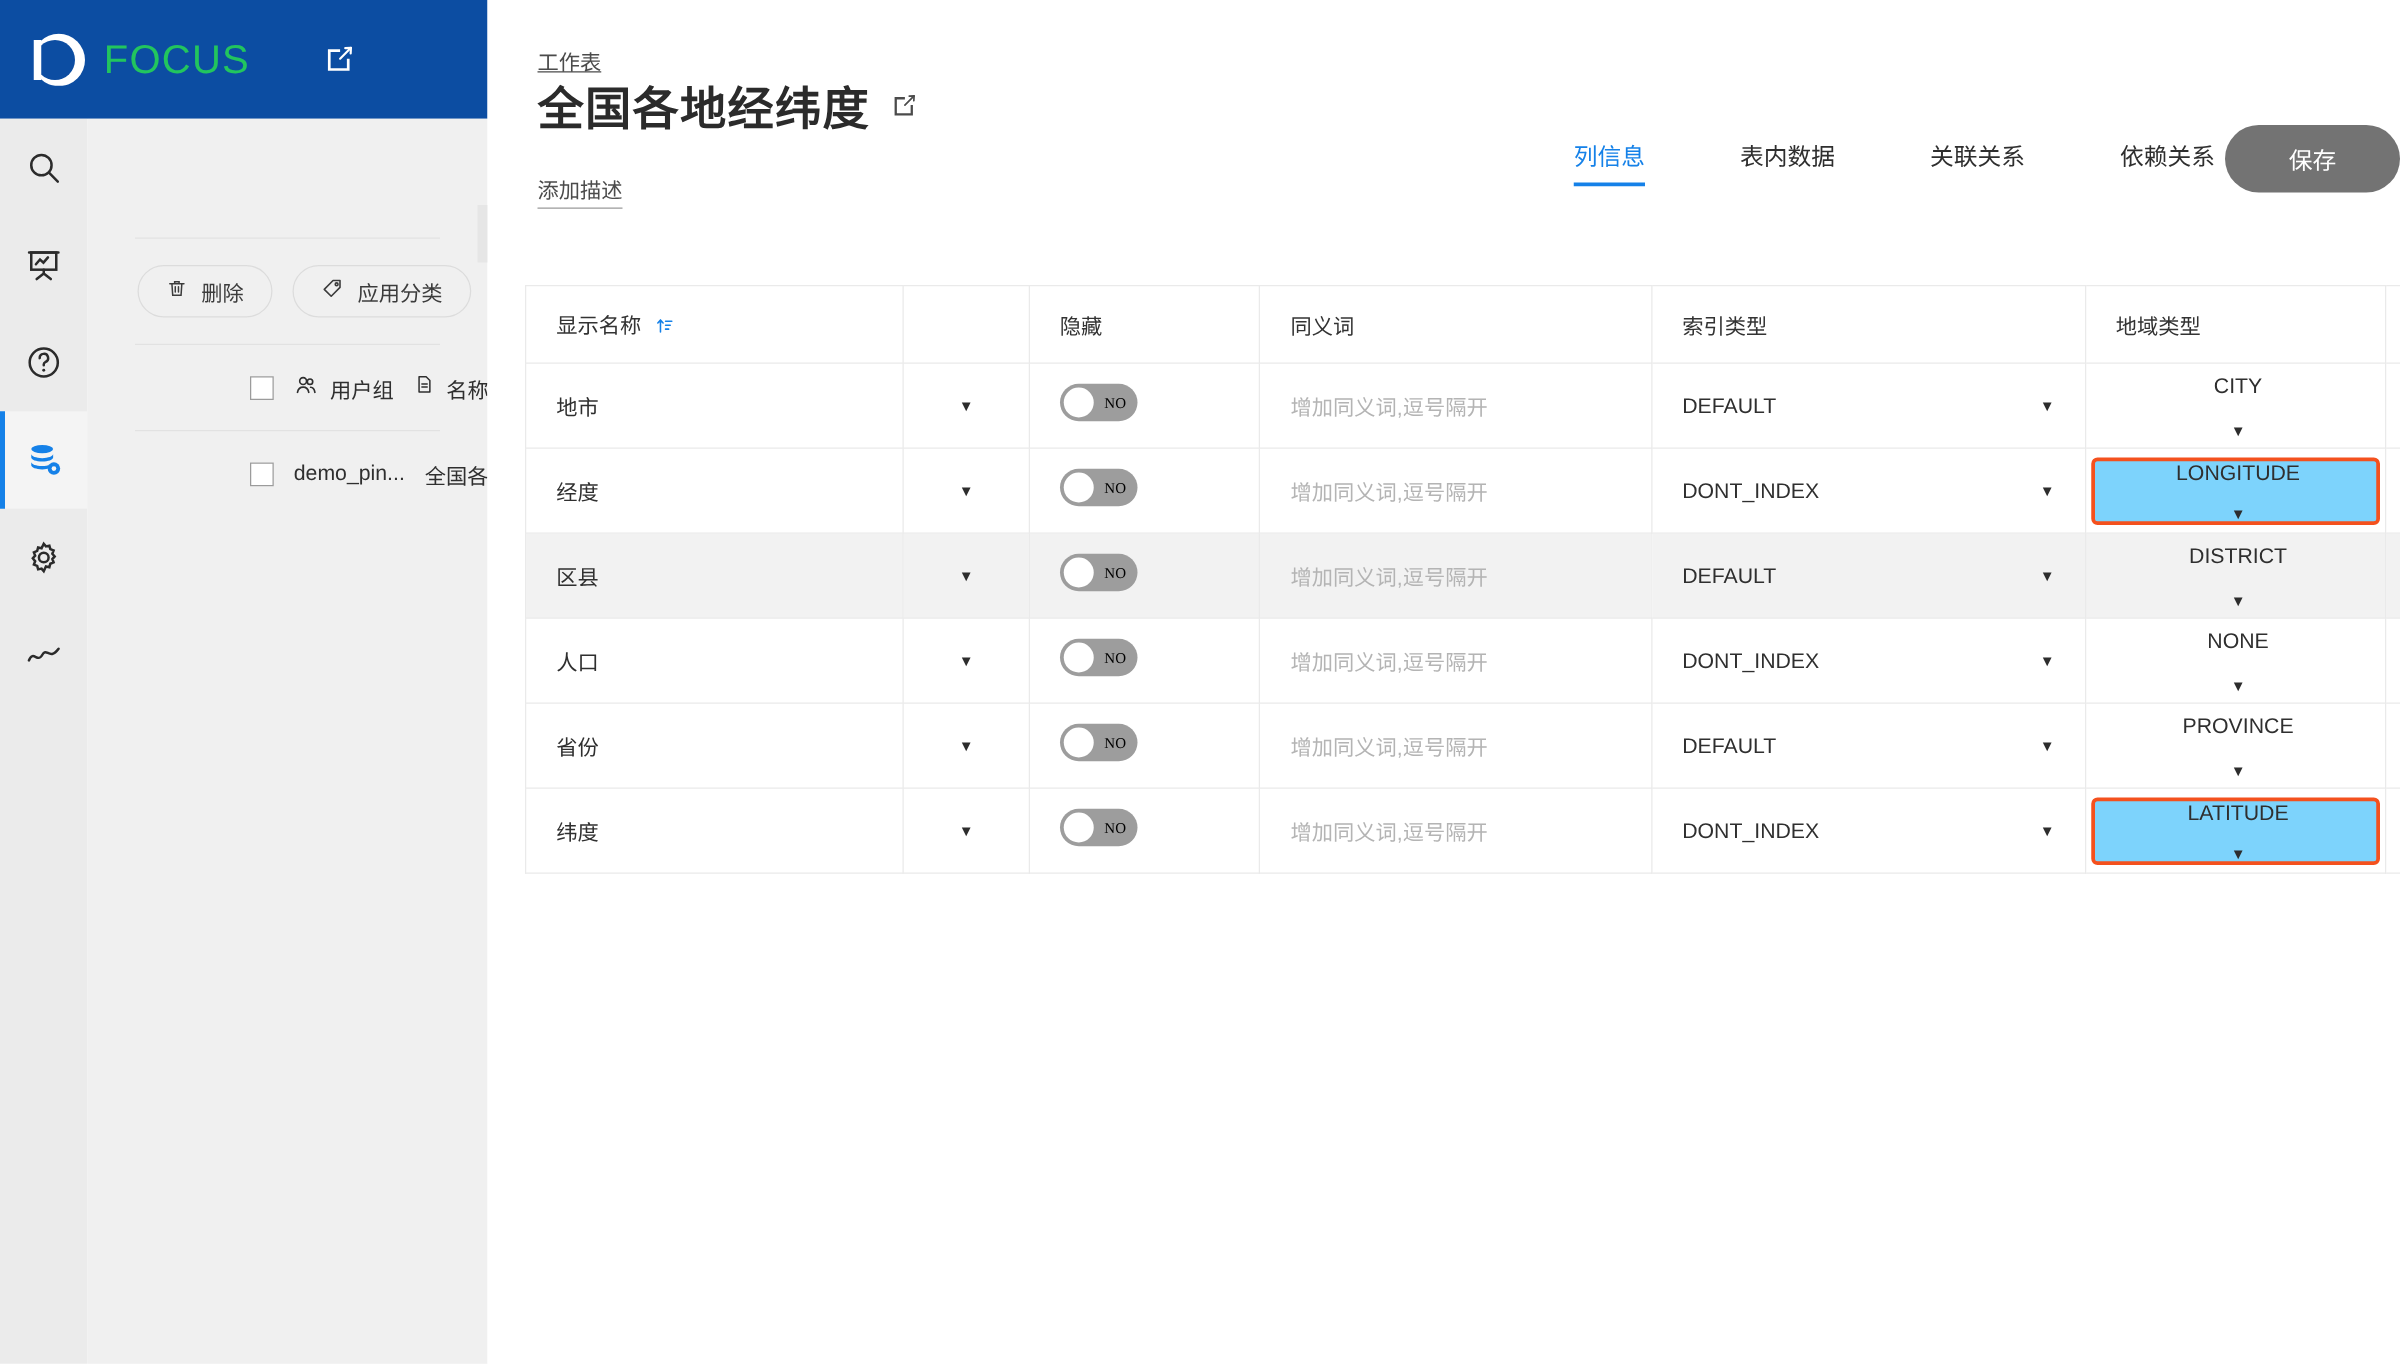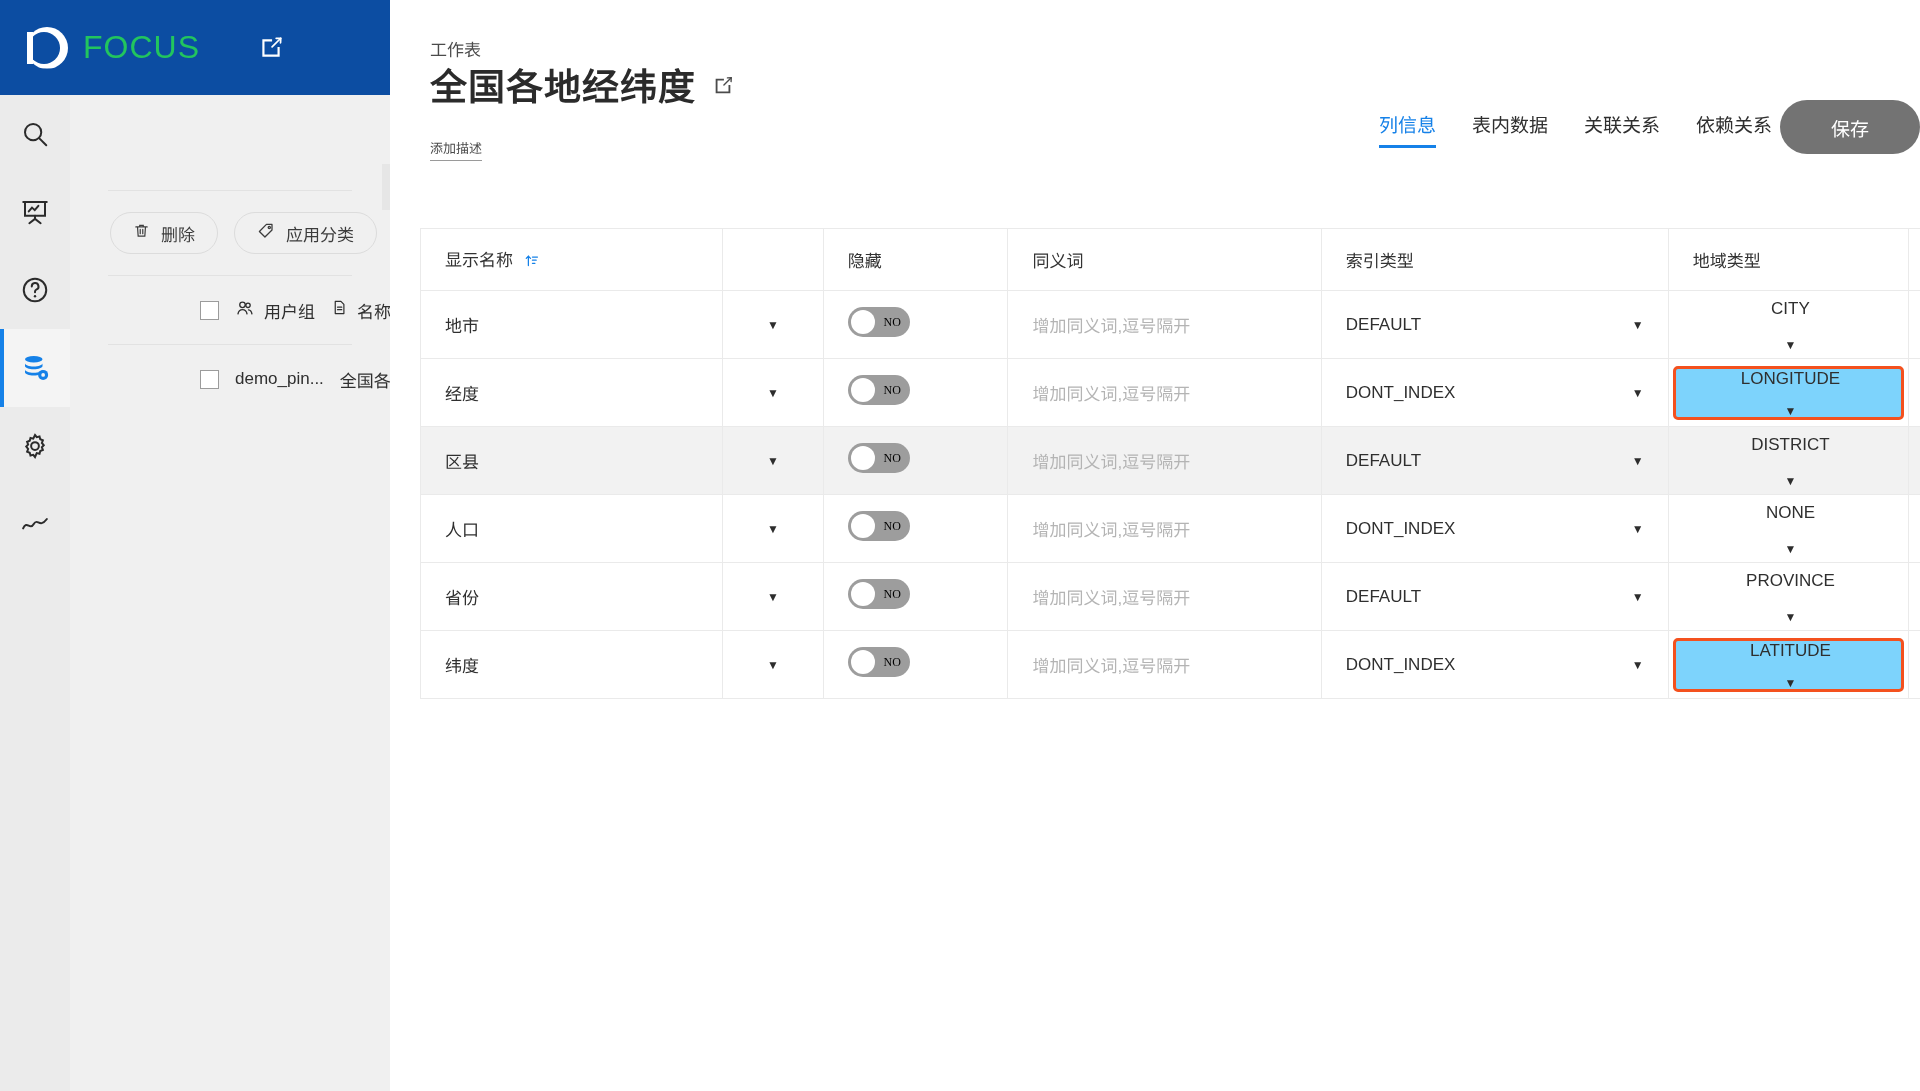--- a/index.html
+++ b/index.html
@@ -108,40 +108,40 @@
   }
 
   
   #main {
     position: absolute; left: 390px; top: 0;
     width: 1530px; height: 1091px;
     background: #ffffff;
   }
   #crumb {
     position: absolute; left: 40px; top: 36px;
-    font-size: 17px; color: #4b4b4b;
+    font-size: 17px; color: #4b4b4b; text-decoration: underline;
   }
   #title-row {
     position: absolute; left: 40px; top: 68px;
     display: flex; align-items: flex-end; gap: 16px;
   }
   #page-title {
     font-size: 37px; font-weight: bold; color: #2b2b2b;
     line-height: 1.1; letter-spacing: 1px;
   }
   #title-edit { color: #4b4b4b; margin-bottom: 8px; }
   #desc-link {
     position: absolute; left: 40px; top: 138px;
-    font-size: 13px; color: #4b4b4b;
+    font-size: 17px; color: #4b4b4b;
     border-bottom: 1px solid #9a9a9a; padding-bottom: 3px;
   }
 
   #tabs {
     position: absolute; right: 148px; top: 110px;
-    display: flex; align-items: center; gap: 36px; margin-left: 36px;
+    display: flex; align-items: center; gap: 76px; margin-left: 36px;
   }
   .tab {
     font-size: 19px; color: #2f2f2f; padding-bottom: 11px;
     white-space: nowrap; position: relative;
   }
   .tab.active { color: #1581e8; }
   .tab.active::after {
     content: ""; position: absolute; left: 0; bottom: 0;
     width: 100%; height: 3px; background: #1581e8;
   }

